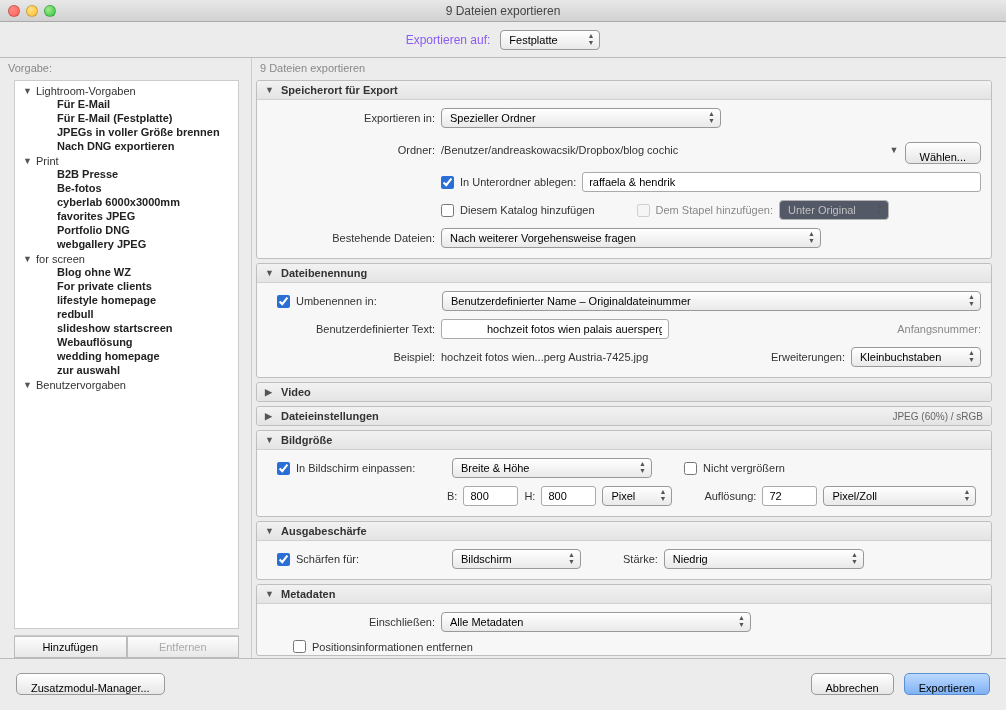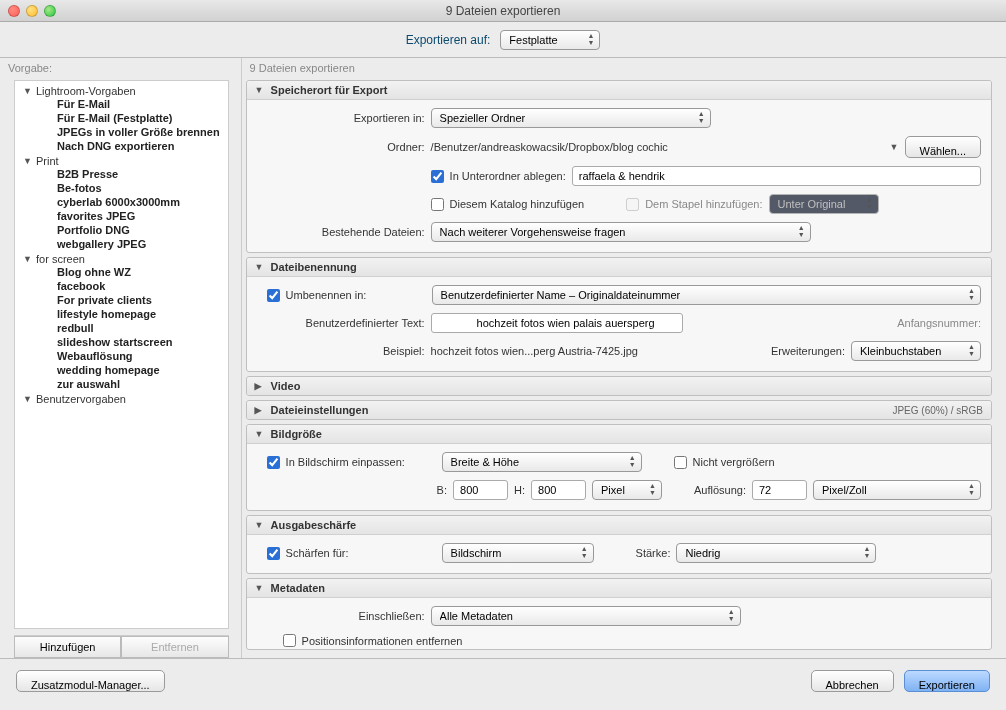--- a/index.html
+++ b/index.html
@@ -23,21 +23,21 @@
 .traffic { position: absolute; left: 8px; display: flex; gap: 6px; }
 .traffic span { width: 12px; height: 12px; border-radius: 50%; display: block; border: 0.5px solid rgba(0,0,0,0.2); }
 .tl-close { background: radial-gradient(circle at 35% 35%, #ff8a80, #ff5f57); }
 .tl-min   { background: radial-gradient(circle at 35% 35%, #ffe082, #ffbd2e); }
 .tl-max   { background: radial-gradient(circle at 35% 35%, #a5e887, #28c940); }
 .titlebar .title { margin: 0 auto; font-size: 12px; color: #444; }
 .toprow {
   height: 36px; display: flex; align-items: center; justify-content: center; gap: 10px;
   border-bottom: 1px solid #bbb;
 }
-.toprow .label { font-size: 12px; color: #0c4a6e; }
+.toprow .label { font-size: 12px; color: #8b5cf6; }
 .select, select {
   font: inherit; height: 20px; border: 1px solid #999; border-radius: 4px;
   background: linear-gradient(#fff, #e9e9e9); padding: 0 22px 0 8px;
   display: inline-flex; align-items: center; position: relative; cursor: default;
 }
 .content { display: flex; height: 600px; }
 .left { width: 252px; border-right: 1px solid #ccc; display: flex; flex-direction: column; }
 .left-head { height: 22px; padding: 4px 8px; color: #888; font-size: 11px; }
 .preset-list { flex: 1; overflow: auto; background: #fff; border: 1px solid #ccc; margin: 0 12px 6px 14px; padding: 2px 0; }
 .pgroup { padding-left: 8px; margin-top: 2px; }
@@ -60,21 +60,21 @@
 .panel-h .hsummary { margin-left: auto; font-weight: normal; color: #666; font-size: 10px; }
 .panel-b { padding: 8px 10px 10px 10px; display: flex; flex-direction: column; gap: 8px; }
 .row { display: flex; align-items: center; gap: 6px; }
 .row .lab { text-align: right; width: 168px; color: #333; }
 input[type=text] {
   font: inherit; height: 20px; border: 1px solid #aaa; border-radius: 3px; padding: 0 6px; background: #fff;
 }
 input[type=checkbox] { width: 13px; height: 13px; accent-color: #2a6fd6; }
 .btn {
   font: inherit; height: 22px; padding: 8px 14px; border: 1px solid #9a9a9a; border-radius: 5px;
-  background: linear-gradient(#fff,#e6e6e6); cursor: default;
+  background: linear-gradient(#fff,#e6e6e6); cursor: default; margin-top: 6px;
 }
 .btn.primary {
   background: linear-gradient(#bcd9ff,#7fb2f4); border-color: #5a8fd6; color: #000;
 }
 .footer {
   height: 44px; border-top: 1px solid #bbb; display: flex; align-items: center; padding: 0 16px; gap: 10px;
 }
 .footer .spacer { flex: 1; }
 .disclosure-tri { font-size: 9px; color: #555; }
 .mini { color: #888; }
@@ -134,21 +134,20 @@
           <div class="pitem">favorites JPEG</div>
           <div class="pitem">Portfolio DNG</div>
           <div class="pitem">webgallery JPEG</div>
         </div>
         <div class="pgroup">
           <div class="pg-label">
             <span class="tri">▼</span>
             <span>for screen</span>
           </div>
           <div class="pitem">Blog ohne WZ</div>
-          <div class="pitem">facebook</div>
           <div class="pitem">For private clients</div>
           <div class="pitem">lifestyle homepage</div>
           <div class="pitem">redbull</div>
           <div class="pitem">slideshow startscreen</div>
           <div class="pitem">Webauflösung</div>
           <div class="pitem">wedding homepage</div>
           <div class="pitem">zur auswahl</div>
         </div>
         <div class="pgroup">
           <div class="pg-label">
@@ -223,21 +222,21 @@
           <div class="row">
             <input type="checkbox" checked="" style="margin-left: 10px;">
             <span style="width:140px">Umbenennen in:</span>
             <span class="sel-wrap" style="flex:1">
               <select style="width:100%"><option>Benutzerdefinierter Name – Originaldateinummer</option></select>
               <span class="updown">▲<br>▼</span>
             </span>
           </div>
           <div class="row">
             <span class="lab">Benutzerdefinierter Text:</span>
-            <input type="text" style="width: 252px; padding-left: 45px;" value="hochzeit fotos wien palais auersperg">
+            <input type="text" style="width: 228px; padding-left: 45px;" value="hochzeit fotos wien palais auersperg">
             <span style="flex:1"></span>
             <span class="mini">Anfangsnummer:</span>
           </div>
           <div class="row">
             <span class="lab">Beispiel:</span>
             <span>hochzeit fotos wien...perg Austria-7425.jpg</span>
             <span style="flex:1"></span>
             <span>Erweiterungen:</span>
             <span class="sel-wrap">
               <select style="width:130px"><option>Kleinbuchstaben</option></select>
@@ -285,38 +284,38 @@
             <span>H:</span>
             <input type="text" style="width: 55px;" value="800">
             <span class="sel-wrap">
               <select style="width:70px"><option>Pixel</option></select>
               <span class="updown">▲<br>▼</span>
             </span>
             <span style="width:20px"></span>
             <span>Auflösung:</span>
             <input type="text" style="width: 55px;" value="72">
             <span class="sel-wrap">
-              <select style="width:168px"><option>Pixel/Zoll</option></select>
+              <select style="width:153px"><option>Pixel/Zoll</option></select>
               <span class="updown">▲<br>▼</span>
             </span>
           </div>
         </div>
       </div>
 
       <div class="panel">
         <div class="panel-h">
           <span class="tri disclosure-tri">▼</span>
           <span>Ausgabeschärfe</span>
         </div>
         <div class="panel-b">
           <div class="row">
             <input type="checkbox" checked="" style="margin-left: 10px;">
             <span style="width:150px">Schärfen für:</span>
             <span class="sel-wrap">
-              <select style="width:152px"><option>Bildschirm</option></select>
+              <select style="width:129px"><option>Bildschirm</option></select>
               <span class="updown">▲<br>▼</span>
             </span>
             <span style="width:30px"></span>
             <span>Stärke:</span>
             <span class="sel-wrap">
               <select style="width:200px"><option>Niedrig</option></select>
               <span class="updown">▲<br>▼</span>
             </span>
           </div>
         </div>

